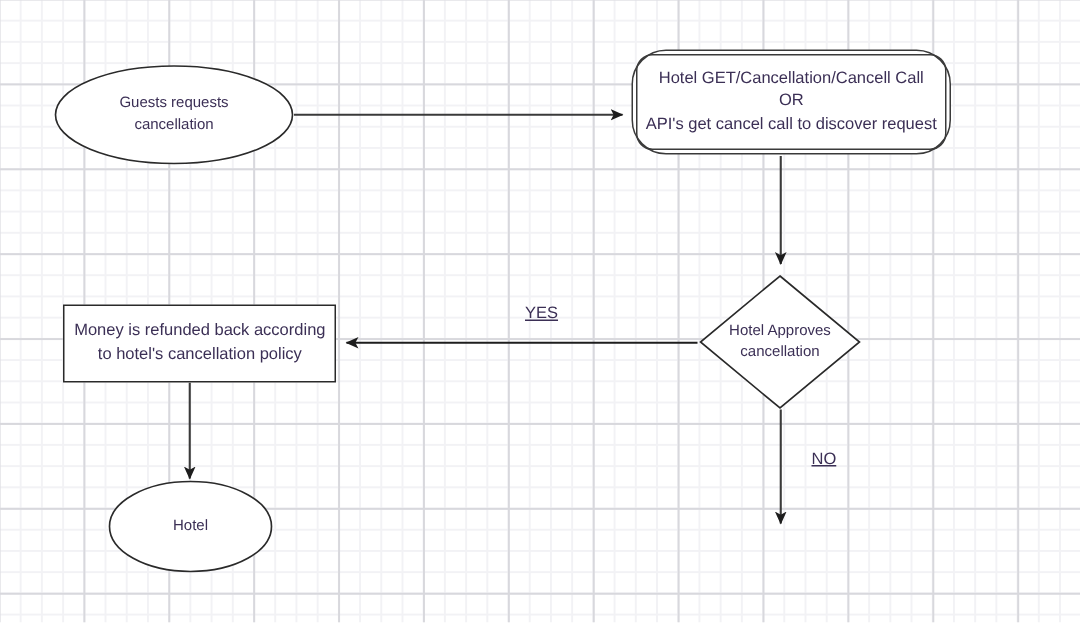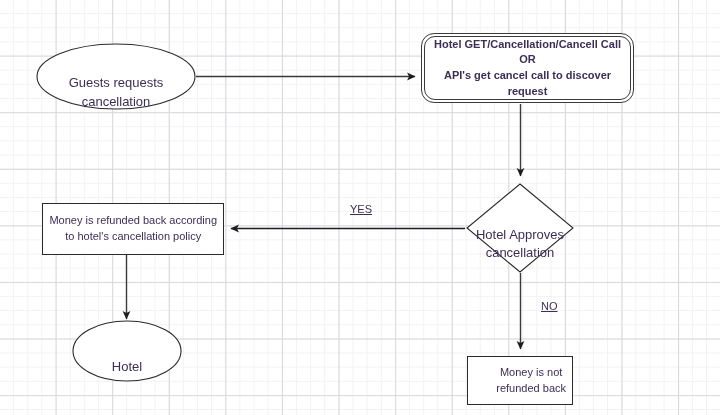--- a/index.html
+++ b/index.html
@@ -51,23 +51,22 @@
   }
   .rect {
     background: #ffffff;
     border: 1px solid #2a2a2a;
     justify-content: flex-end;
   }
   .rounded-outer {
     position: absolute;
     background: #ffffff;
     border: 1px solid #3a3a3a;
-    border-radius: 13px;
+    border-radius: 23px;
     box-sizing: border-box;
-    font-weight: bold;
   }
   .rounded-inner {
     position: absolute;
     left: 2px;
     top: 2px;
     right: 2px;
     bottom: 2px;
     border: 1px solid #3a3a3a;
     border-radius: 11px;
     box-sizing: border-box;
@@ -78,29 +77,29 @@
   }
   .ellipse-wrap svg {
     position: absolute;
     left: 0;
     top: 0;
   }
   .ellipse-text,
   .diamond-text {
     position: absolute;
     left: 0;
-    top: 16px;
+    top: 0;
     width: 100%;
     height: 100%;
     display: flex;
     align-items: center;
     justify-content: center;
     text-align: center;
     color: #3b2f55;
-    font-size: 13px;
+    font-size: 10px;
     line-height: 1.42;
     white-space: pre-line;
     box-sizing: border-box;
   }
   .diamond-wrap {
     position: absolute;
   }
   .diamond-wrap svg {
     position: absolute;
     left: 0;
@@ -170,24 +169,20 @@
     </svg>
     <div class="diamond-text">Hotel Approves
 cancellation</div>
   </div>
 
   <div class="node rect" style="left:42px; top:203px; width:182px; height:52px;">
     <span class="label">Money is refunded back according
 to hotel's cancellation policy</span>
   </div>
 
-  <div class="node rect" style="left:467px; top:356px; width:106px; height:49px;">
-    <span class="label">Money is not
-refunded back</span>
-  </div>
 
   <div class="ellipse-wrap" style="left:72px; top:320px; width:110px; height:62px;">
     <svg width="110" height="62" viewBox="0 0 110 62" xmlns="http://www.w3.org/2000/svg">
       <ellipse cx="55" cy="31" rx="54" ry="30" fill="#ffffff" stroke="#2a2a2a" stroke-width="1.1"></ellipse>
     </svg>
     <div class="ellipse-text">Hotel</div>
   </div>
 
   <div class="edge-label" style="left:350px; top:203px;">YES</div>
 

